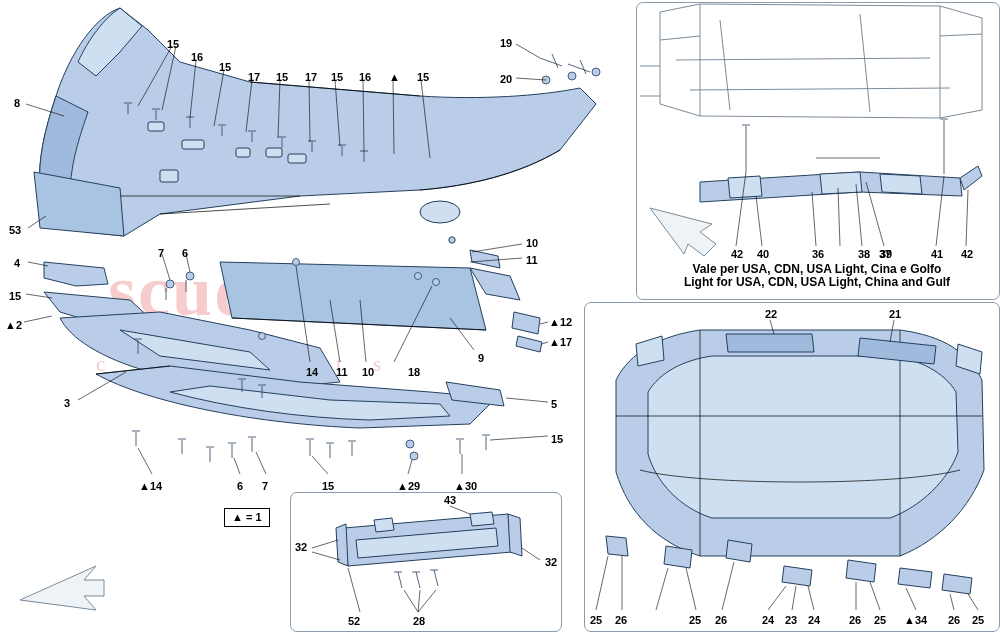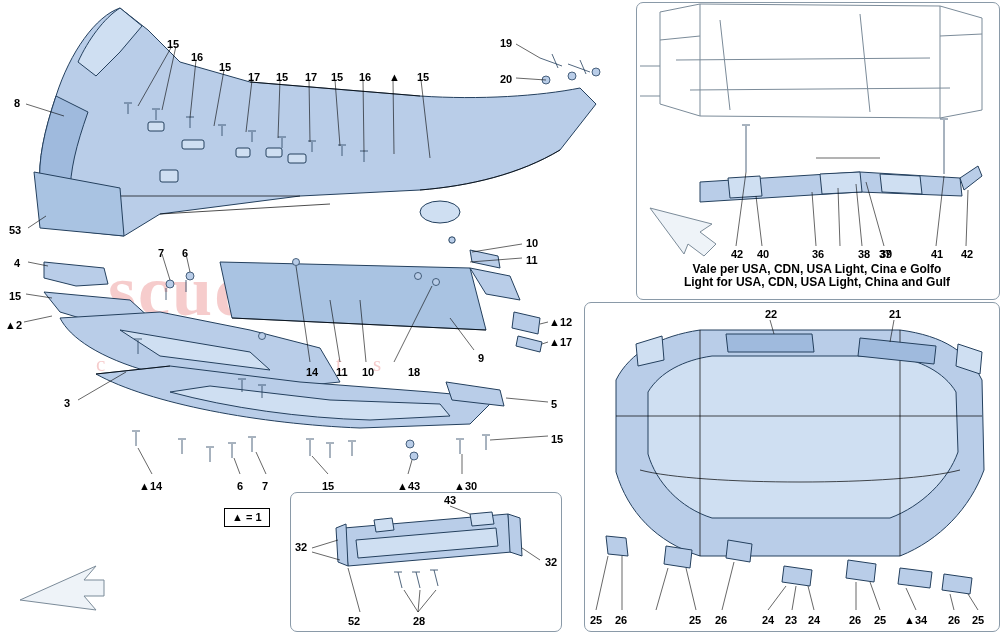--- a/index.html
+++ b/index.html
@@ -376,21 +376,21 @@
   <div class="lbl" style="left:362px;top:367px">10</div>
   <div class="lbl" style="left:408px;top:367px">18</div>
 
   <div class="lbl" style="left:551px;top:399px">5</div>
   <div class="lbl" style="left:551px;top:434px">15</div>
 
   <div class="lbl" style="left:139px;top:481px">▲14</div>
   <div class="lbl" style="left:237px;top:481px">6</div>
   <div class="lbl" style="left:262px;top:481px">7</div>
   <div class="lbl" style="left:322px;top:481px">15</div>
-  <div class="lbl" style="left:397px;top:481px">▲43</div>
+  <div class="lbl" style="left:397px;top:481px">▲29</div>
   <div class="lbl" style="left:454px;top:481px">▲30</div>
 
   <div class="lbl" style="left:731px;top:249px">42</div>
   <div class="lbl" style="left:757px;top:249px">40</div>
   <div class="lbl" style="left:812px;top:249px">36</div>
   <div class="lbl" style="left:880px;top:249px">39</div>
   <div class="lbl" style="left:858px;top:249px">38</div>
   <div class="lbl" style="left:879px;top:249px">37</div>
   <div class="lbl" style="left:931px;top:249px">41</div>
   <div class="lbl" style="left:961px;top:249px">42</div>

